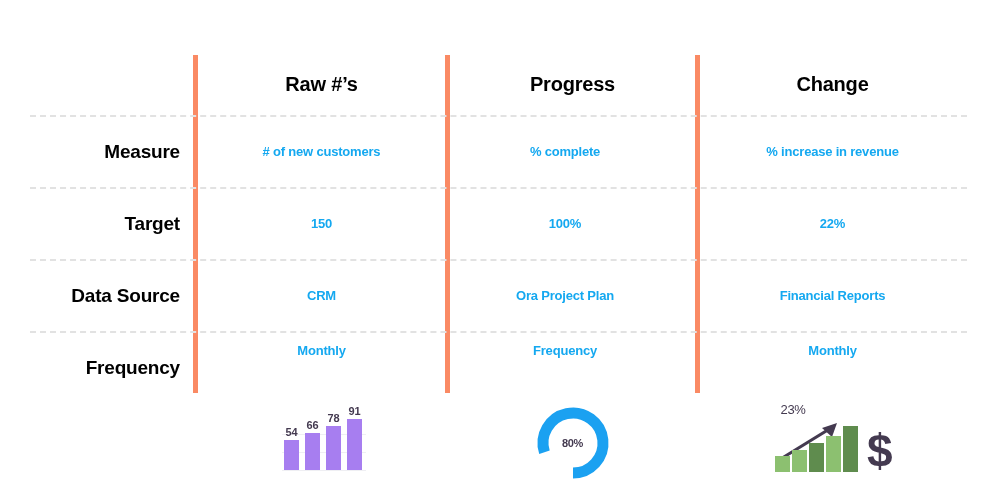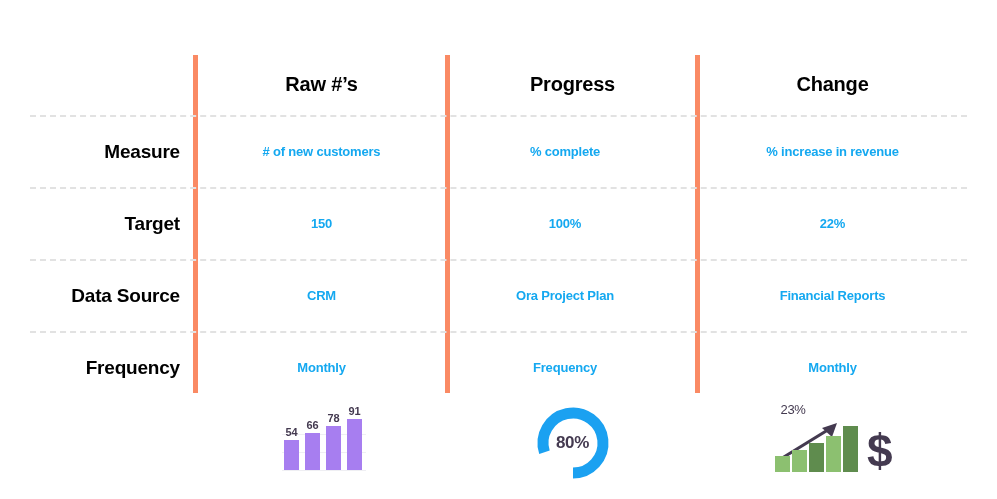--- a/index.html
+++ b/index.html
@@ -93,21 +93,21 @@
     letter-spacing: -0.2px;
     height: 26px;
     line-height: 26px;
   }
   .cell.c1 { left: 198px; width: 247px; }
   .cell.c2 { left: 450px; width: 230px; }
   .cell.c3 { left: 700px; width: 265px; }
   .cell.r1 { top: 139px; }
   .cell.r2 { top: 211px; }
   .cell.r3 { top: 283px; }
-  .cell.r4 { top: 355px; }
+  .cell.r4 { top: 338px; }
 
   
   .icon-area {
     position: absolute;
     top: 398px;
     height: 90px;
   }
   .icon-area.a1 { left: 198px; width: 247px; }
   .icon-area.a2 { left: 450px; width: 245px; }
   .icon-area.a3 { left: 700px; width: 265px; }
@@ -155,21 +155,21 @@
   }
   .donut-label {
     position: absolute;
     left: 0;
     top: 0;
     width: 78px;
     height: 78px;
     display: flex;
     align-items: center;
     justify-content: center;
-    font-size: 17px;
+    font-size: 11px;
     font-weight: bold;
     color: #443A50;
     letter-spacing: -0.3px;
   }
 
   
   .growth {
     position: relative;
     width: 120px;
     height: 80px;

